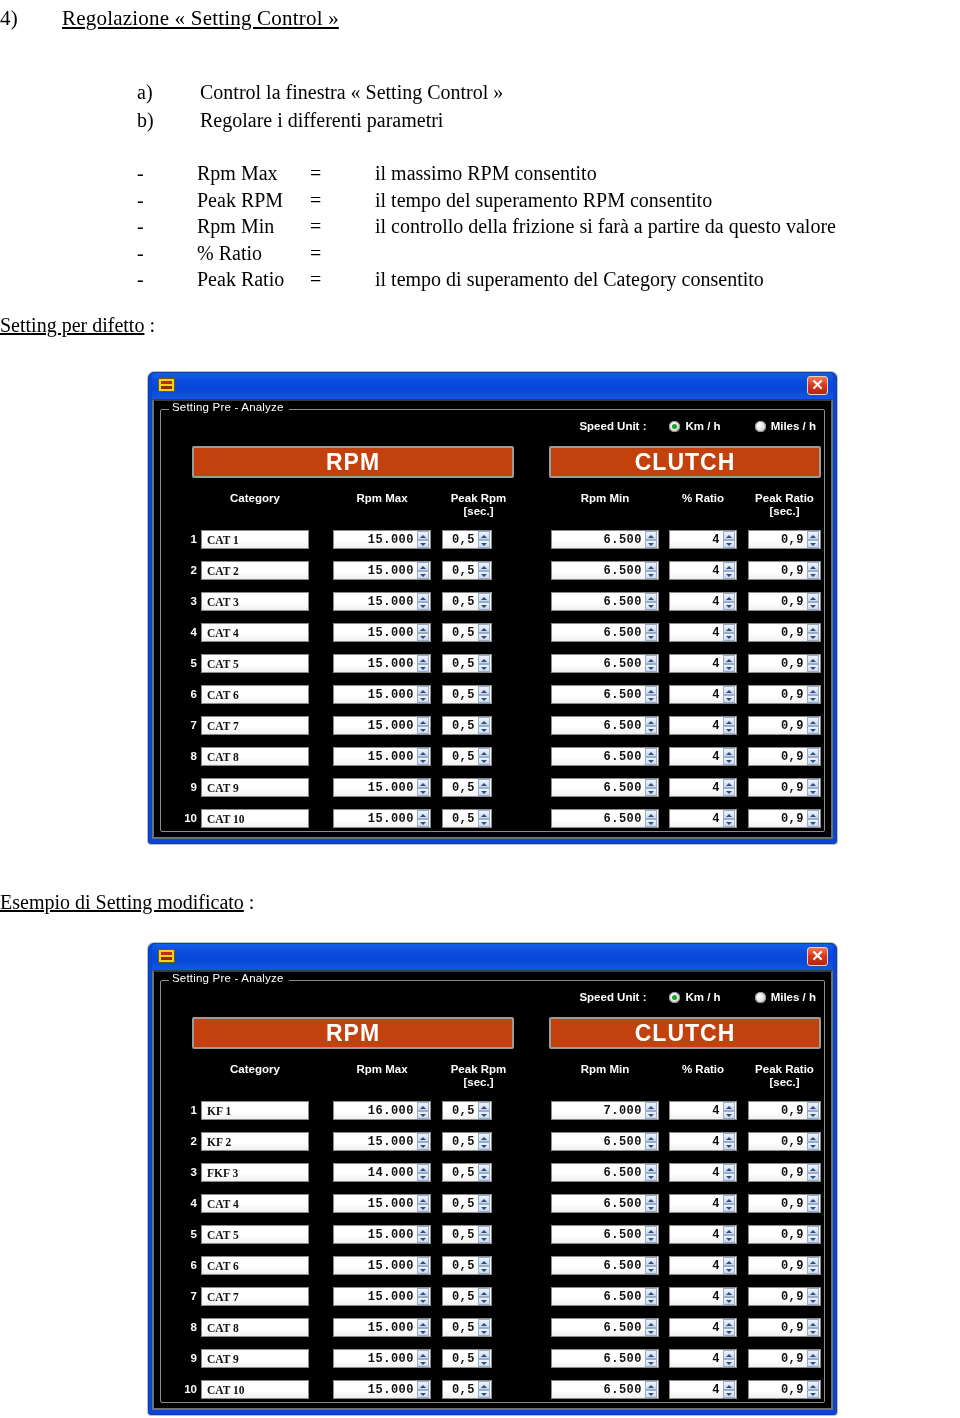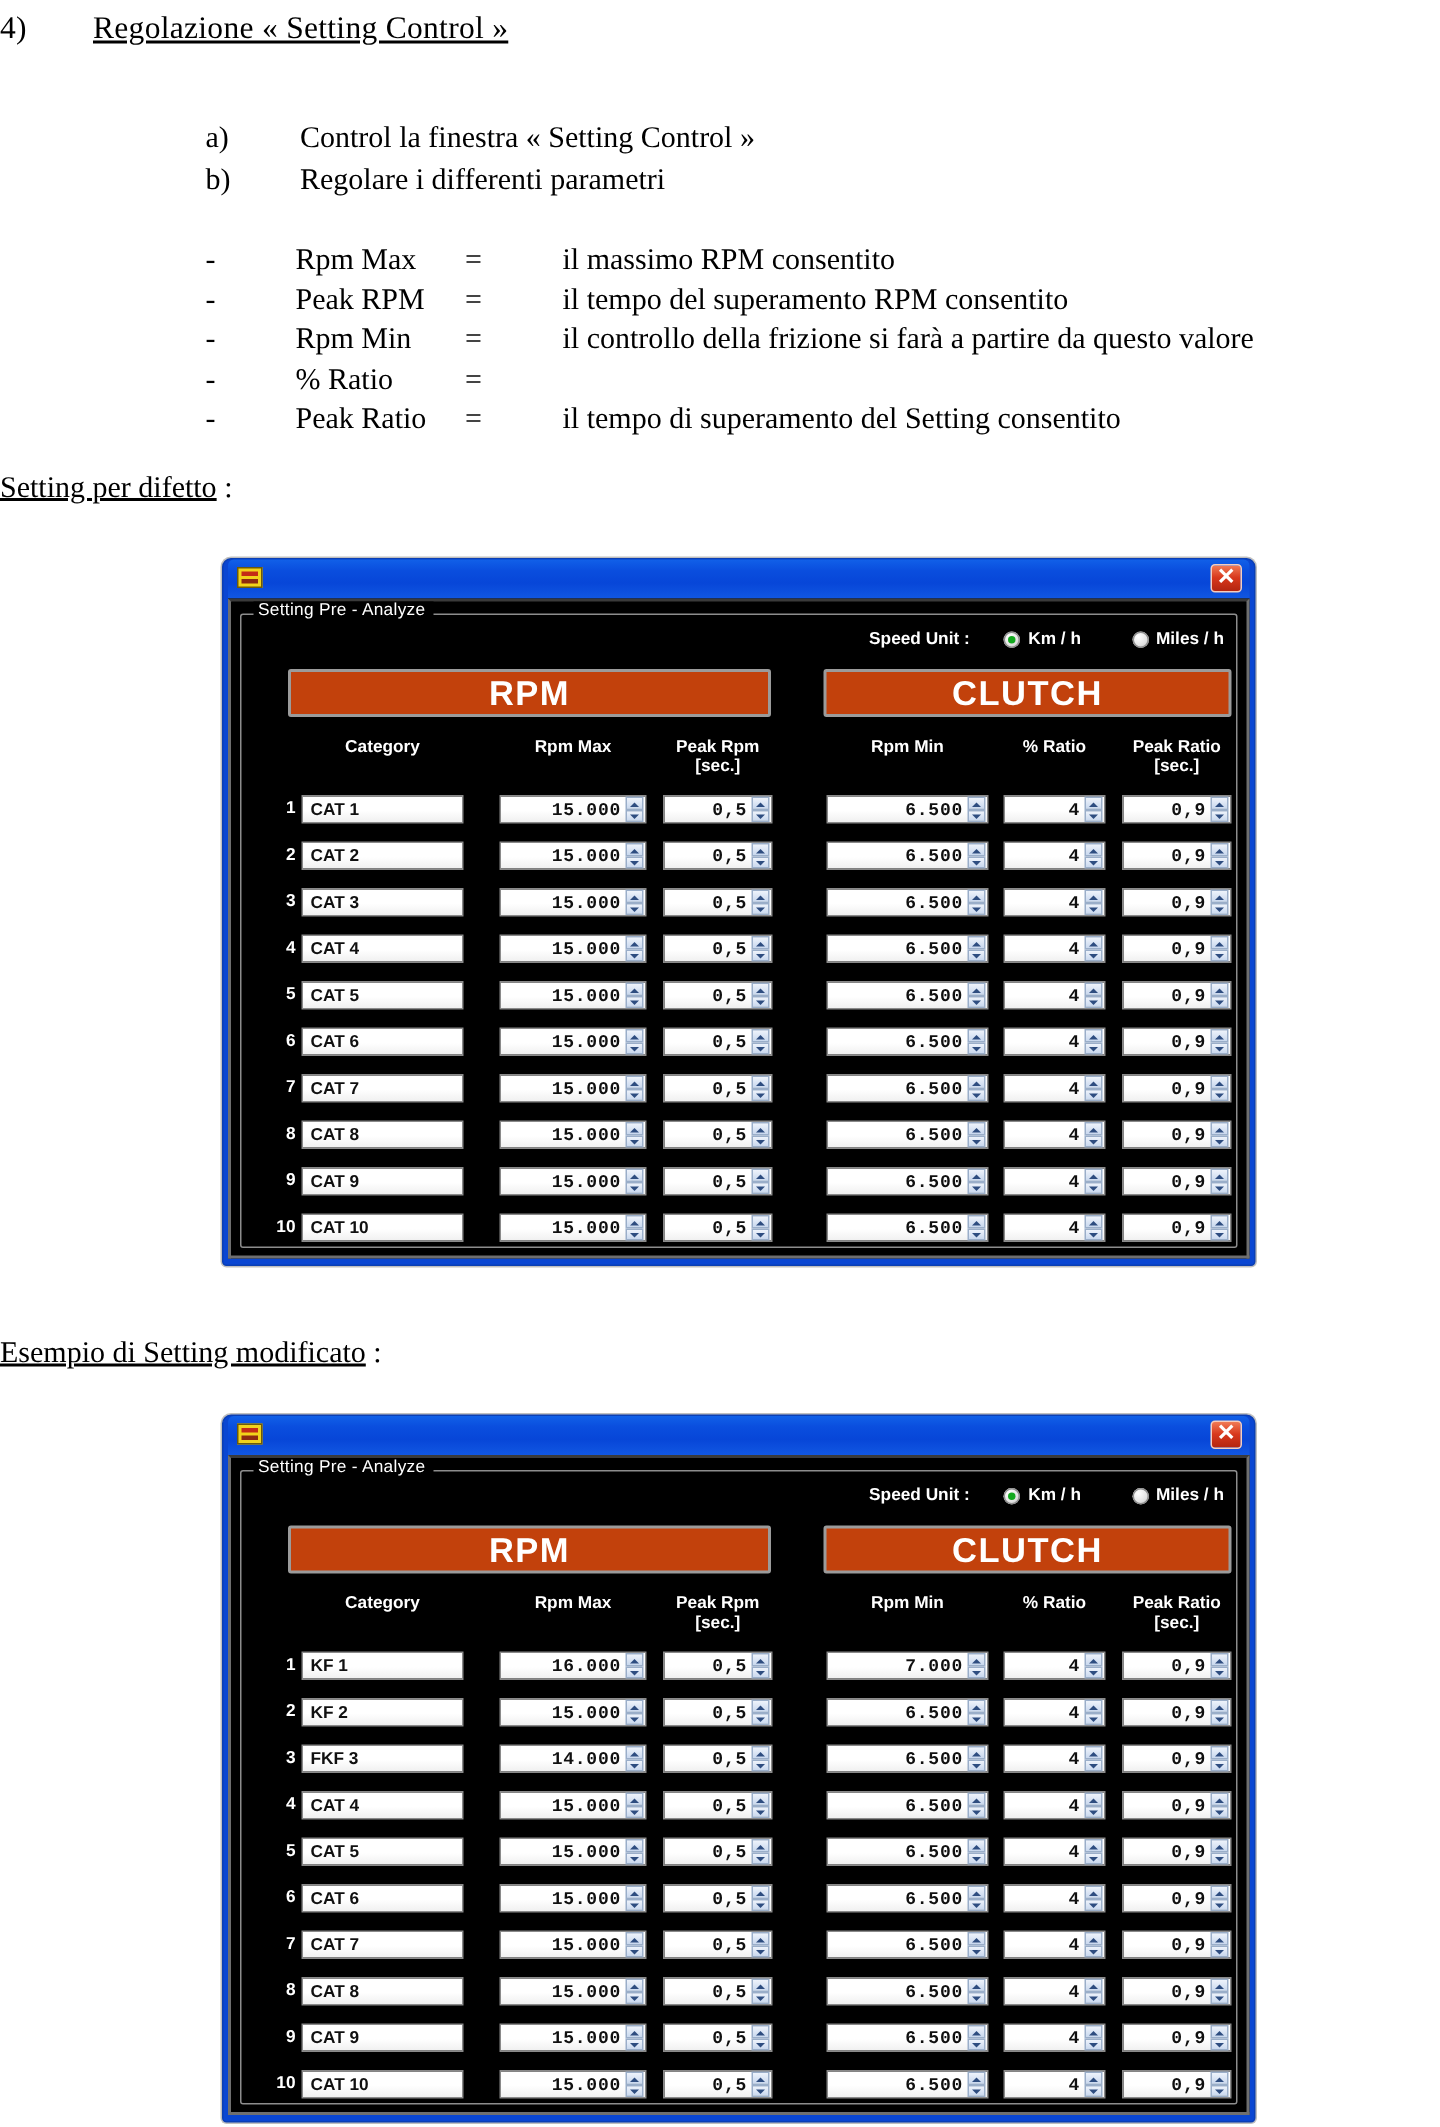--- a/index.html
+++ b/index.html
@@ -256,21 +256,21 @@
     color: #101010;
     font-family: "Liberation Mono", monospace;
     font-size: 12px;
     font-weight: bold;
   }
   .field .val {
     flex: 1;
     white-space: nowrap;
     overflow: hidden;
   }
-  .field.text .val { padding-left: 5px; text-align: left; font-family: Liberation Sans, sans-serif; font-size: 11.5px; }
+  .field.text .val { padding-left: 5px; text-align: left; font-family: Liberation Serif, serif; font-size: 11.5px; }
   .field.num .val { text-align: right; padding-right: 3px; letter-spacing: 0.5px; }
 
   .spin {
     width: 12px;
     height: 17px;
     flex: none;
     display: flex;
     flex-direction: column;
     margin-right: 1px;
   }
@@ -288,21 +288,21 @@
     top: 2.5px;
     border-left: 3px solid transparent;
     border-right: 3px solid transparent;
   }
   .spin span.up::after { border-bottom: 3px solid #2e4d80; }
   .spin span.dn::after { border-top: 3px solid #2e4d80; }
 
   
   .c-cat  { left: 40px;  width: 108px; }
   .c-max  { left: 172px; width: 98px; }
-  .c-prpm { left: 281px; width: 73px; }
+  .c-prpm { left: 281px; width: 50px; }
   .c-min  { left: 390px; width: 108px; }
   .c-ratio{ left: 508px; width: 68px; }
   .c-prat { left: 587px; width: 73px; }
 
   .h-cat  { left: 40px;  width: 108px; }
   .h-max  { left: 172px; width: 98px; }
   .h-prpm { left: 281px; width: 73px; }
   .h-min  { left: 390px; width: 108px; }
   .h-ratio{ left: 508px; width: 68px; }
   .h-prat { left: 587px; width: 73px; }
@@ -346,21 +346,21 @@
   </div>
   <div class="param-row">
     <span class="dash">-</span>
     <span class="name">% Ratio</span>
     <span class="eq">=</span>
   </div>
   <div class="param-row">
     <span class="dash">-</span>
     <span class="name">Peak Ratio</span>
     <span class="eq">=</span>
-    <span class="desc">il tempo di superamento del Setting consentito</span>
+    <span class="desc">il tempo di superamento del Category consentito</span>
   </div>
 </div>
 
 <div class="section-label" id="label-default">
   <span class="ul">Setting per difetto</span><span> :</span>
 </div>
 
 <div class="section-label" id="label-modified">
   <span class="ul">Esempio di Setting modificato</span><span> :</span>
 </div>

